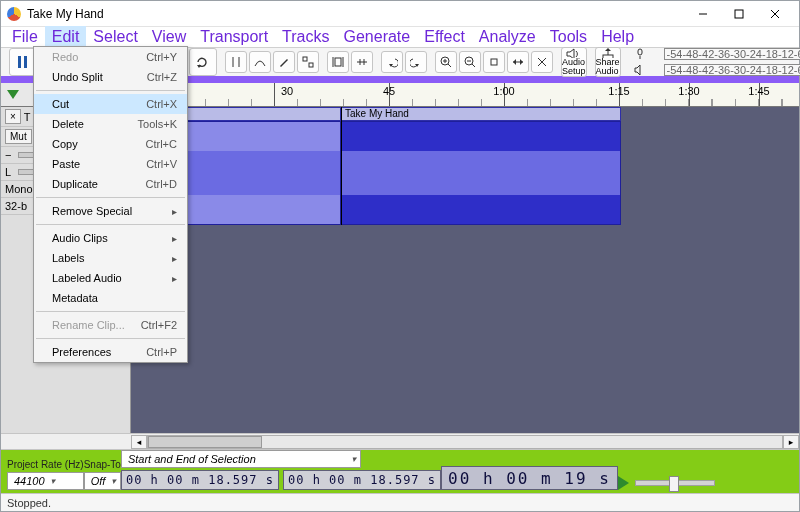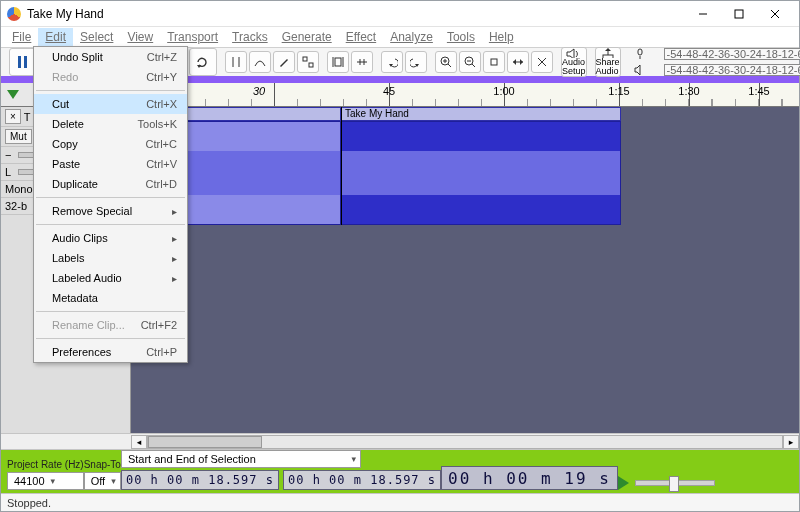--- a/index.html
+++ b/index.html
@@ -3,21 +3,21 @@
 <meta charset="utf-8">
 <style>
   * { box-sizing: border-box; margin: 0; padding: 0; font-family: "Segoe UI", Tahoma, sans-serif; font-size: 11px; user-select: none; }
   html, body { width: 800px; height: 512px; overflow: hidden; background:#fff; }
   .window { width:800px; height:512px; display:flex; flex-direction:column; border:1px solid #9aa0a6; background:#fff; }
   .titlebar { height:26px; display:flex; align-items:center; padding:0 6px; background:#fff; border-bottom:1px solid #e3e3e3; }
   .titlebar .logo { width:14px; height:14px; border-radius:50%; background:conic-gradient(#f5c431 0 120deg,#e0533a 120deg 240deg,#3f7de0 240deg 360deg); margin-right:6px; }
   .titlebar .title { flex:1; font-size:12px; color:#000; }
   .titlebar .winbtn { width:36px; height:22px; display:flex; align-items:center; justify-content:center; color:#000; }
   .menubar { height:20px; display:flex; align-items:center; padding:0 4px; background:#fff; }
-  .menubar .menu { padding:2px 7px; font-size:12px; color:#737373;text-decoration:underline; }
+  .menubar .menu { padding:2px 7px; font-size:16px; color:#6d28d9; }
   .menubar .menu.open { background:#cce8ff; }
   .toolstrip { height:36px; display:flex; align-items:center; background:#f5f5f5; border-top:1px solid #d0d0d0; border-bottom:7px solid #8b5cf6; padding:0 4px; gap:4px; }
   .sep { width:6px; height:28px; background:linear-gradient(90deg,transparent 0 2px,#b5b5b5 2px 3px,transparent 3px); }
   .tbtn { width:28px; height:28px; background:#fdfdfd; border:1px solid #c5c5c5; border-radius:3px; display:flex; align-items:center; justify-content:center; color:#333; }
   .tbtn.small { width:22px; height:22px; border:1px solid #c5c5c5; }
   .tgroup { display:flex; gap:2px; align-items:center; }
   .record-dot { width:11px;height:11px;border-radius:50%;background:#c0392b; }
   .vbtn { display:flex; flex-direction:column; align-items:center; justify-content:center; width:56px; height:30px; border:1px solid #c5c5c5; border-radius:3px; background:#fdfdfd; font-size:10px; gap:0; line-height:1; }
   .vbtn .lbl { font-size:9px; }
   .meter-block { display:flex; flex-direction:column; gap:2px; padding:1px 2px; flex:1; }
@@ -44,21 +44,21 @@
   .wave.sel { background:#8a8ae8; }
   .wave .mid { position:absolute; top:28%; bottom:28%; left:0; right:0; background:#6b6be2; }
   .playhead { position:absolute; top:0; bottom:0; width:1px; background:#000; }
   .hscroll { height:16px; background:#efefef; border-top:1px solid #c5c5c5; display:flex; align-items:center; }
   .hscroll .arrow { width:16px;height:14px;border:1px solid #b0b0b0;background:#f4f4f4;display:flex;align-items:center;justify-content:center;font-size:9px; }
   .hscroll .trk { flex:1; height:14px; border:1px solid #b0b0b0; background:#e8e8e8; position:relative; }
   .hscroll .thumb { position:absolute; top:0; bottom:0; left:0; width:18%; background:#cfcfcf; border:1px solid #9a9a9a; }
   .selection-bar { display:flex; align-items:flex-end; gap:0; background:#84cc16; border-top:1px solid #c5c5c5; padding:3px 6px; height:44px; }
   .selbox { display:flex; flex-direction:column; gap:2px; }
   .selbox .lbl { font-size:10px; color:#222; }
-  .combo { border:1px solid #9a9a9a; background:#fff; height:18px; display:flex; align-items:center; padding:0 4px 0 6px; gap:6px; font-size:11px; }
+  .combo { border:1px solid #9a9a9a; background:#fff; height:18px; display:flex; align-items:center; padding:0 4px 0 6px; gap:6px; font-size:11px;font-style:italic; }
   .combo .caret { font-size:9px; color:#555;}
   .timefield { background:#cfd0d7; border:1px solid #5f5f78; height:20px; padding:5px 4px; font-family:monospace; font-size:12px; display:flex; align-items:center; letter-spacing:1px; color:#0d0d3d; }
   .bigtime { background:#bfc0cf; border:1px solid #5f5f78; height:24px; padding:0 6px; font-family:monospace; font-size:16px; letter-spacing:2px; color:#0d0d3d; display:flex; align-items:center; }
   .play-widget { display:flex; align-items:center; gap:6px; }
   .play-widget .ptriangle { width:0;height:0;border-top:7px solid transparent;border-bottom:7px solid transparent;border-left:11px solid #2e8b2e;}
   .play-widget .pslider { width:80px; height:6px; background:#d4d4d4; border:1px solid #a0a0a0; position:relative; }
   .play-widget .pslider::after { content:""; position:absolute; width:8px; height:14px; background:#f4f4f4; border:1px solid #888; top:-5px; left:42%; }
   .status { height:18px; border-top:1px solid #c5c5c5; background:#f6f6f6; display:flex; align-items:center; padding:0 6px; font-size:11px; color:#333; }
   
   .dropdown { position:absolute; top:46px; left:33px; width:155px; background:#f4f4f4; border:1px solid #9a9a9a; box-shadow:2px 2px 4px rgba(0,0,0,.25); z-index:50; }
@@ -103,27 +103,27 @@
       <div class="menu">Transport</div>
       <div class="menu">Tracks</div>
       <div class="menu">Generate</div>
       <div class="menu">Effect</div>
       <div class="menu">Analyze</div>
       <div class="menu">Tools</div>
       <div class="menu">Help</div>
     </div>
 
   <div class="dropdown" id="edit-dropdown">
-      <div class="dd-item">
-        <span>Undo Split</span>
-        <span class="sc">Ctrl+Z</span>
-      </div>
       <div class="dd-item disabled">
         <span>Redo</span>
         <span class="sc">Ctrl+Y</span>
+      </div>
+      <div class="dd-item">
+        <span>Undo Split</span>
+        <span class="sc">Ctrl+Z</span>
       </div>
       <div class="dd-sep"></div>
       <div class="dd-item hl">
         <span>Cut</span>
         <span class="sc">Ctrl+X</span>
       </div>
       <div class="dd-item">
         <span>Delete</span>
         <span class="sc">Tools+K</span>
       </div>
@@ -371,21 +371,21 @@
       <div class="tri"></div>
     </div>
     <div class="ruler" id="ruler">
         <div class="tick" style="left: 28px;"></div>
         <div class="lbl" style="left: 28px;">15</div>
         <div class="tick minor" style="left: 51px;"></div>
         <div class="tick minor" style="left: 74px;"></div>
         <div class="tick minor" style="left: 97px;"></div>
         <div class="tick minor" style="left: 120px;"></div>
         <div class="tick" style="left: 143px;"></div>
-        <div class="lbl" style="left: 128px; font-style: italic;">30</div>
+        <div class="lbl" style="left: 156px;">30</div>
         <div class="tick minor" style="left: 166px;"></div>
         <div class="tick minor" style="left: 189px;"></div>
         <div class="tick minor" style="left: 212px;"></div>
         <div class="tick minor" style="left: 235px;"></div>
         <div class="tick" style="left: 258px;"></div>
         <div class="lbl" style="left: 258px;">45</div>
         <div class="tick minor" style="left: 281px;"></div>
         <div class="tick minor" style="left: 304px;"></div>
         <div class="tick minor" style="left: 327px;"></div>
         <div class="tick minor" style="left: 350px;"></div>

